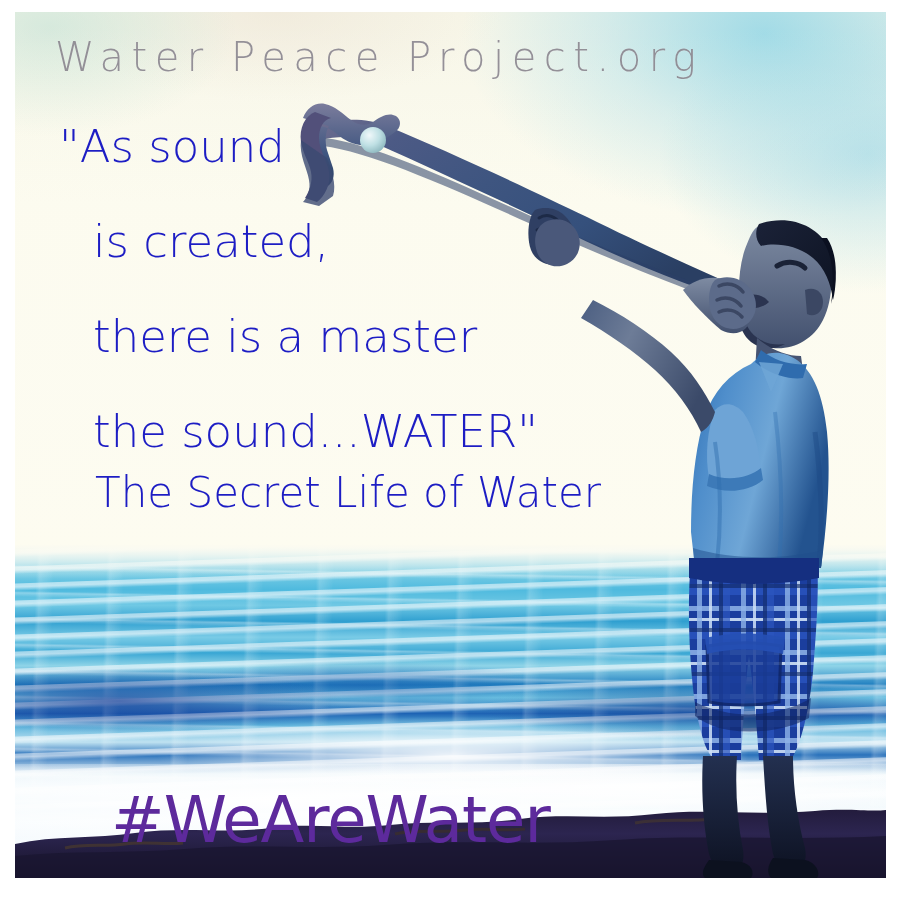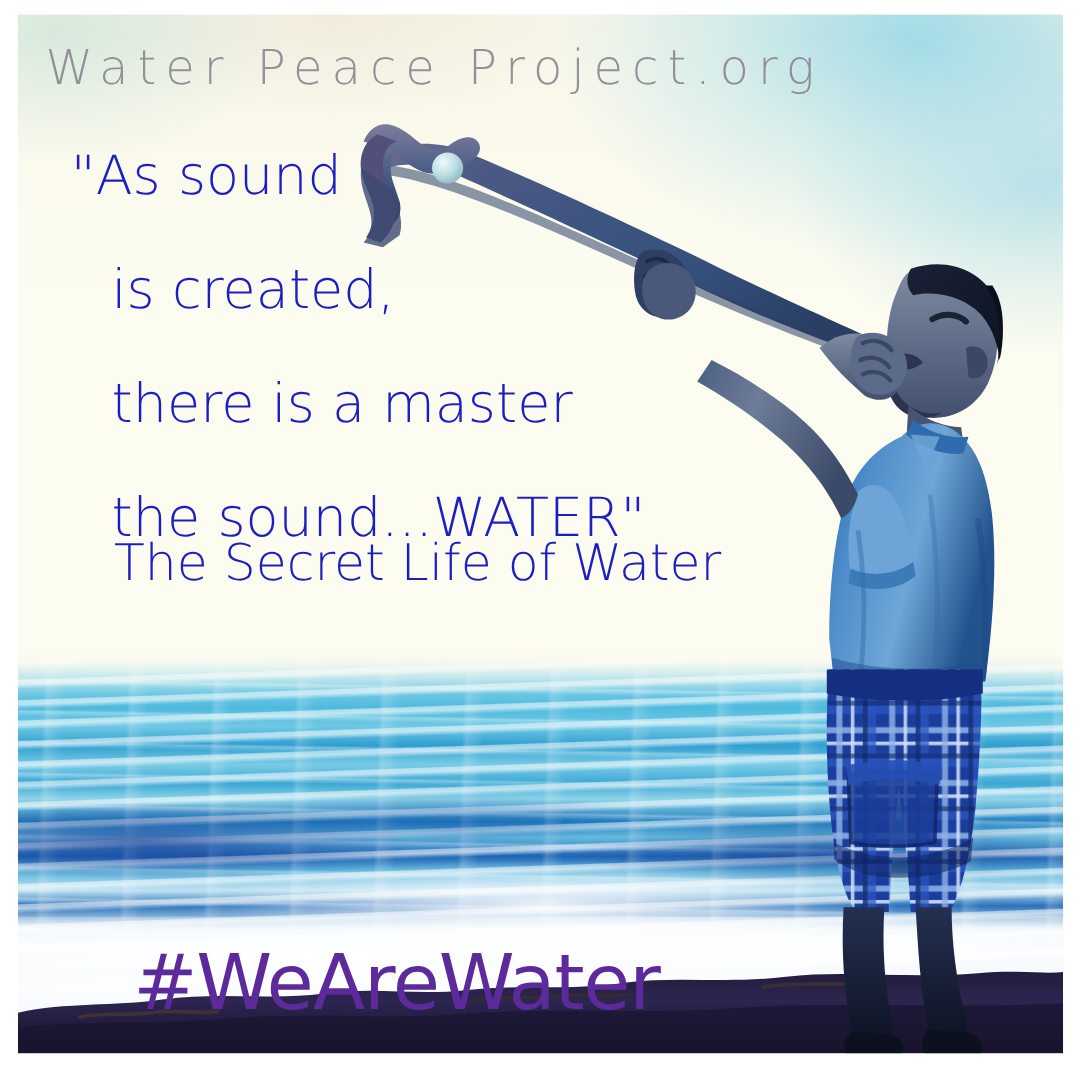--- a/index.html
+++ b/index.html
@@ -146,21 +146,21 @@
   .didge { position: absolute; left: 0; top: 0; width: 871px; height: 866px; pointer-events:none; }
   .didge svg { display:block; width:100%; height:100%; }
 
   
   .man { position: absolute; left: 0; top: 0; width: 871px; height: 866px; pointer-events:none; }
   .man svg { display:block; width:100%; height:100%; }
 
   
   .site-title {
     position: absolute;
-    left: 23px;
+    left: 40px;
     top: 22px;
     font-family: "DejaVu Sans", sans-serif;
     font-size: 40px;
     font-weight: 300;
     letter-spacing: 7.5px;
     color: rgba(122,118,128,0.80);
     white-space: nowrap;
     text-shadow: 0 0 1px rgba(255,255,255,0.6);
   }
 
@@ -183,21 +183,21 @@
     left: 44px;
     top: 428px;
     color: #1d1dc4;
     font-family: "DejaVu Sans", sans-serif;
     font-weight: 300;
     font-size: 42px;
     line-height: 58px;
     white-space: nowrap;
   }
   .attrib-block .ln { display: block; }
-  .attrib-block .ln.indent { padding-left: 36px; }
+  .attrib-block .ln.indent { padding-left: 36px; margin-top: 24px; }
 
   .hashtag {
     position: absolute;
     left: 96px;
     top: 776px;
     font-family: "DejaVu Sans", sans-serif;
     font-weight: 400;
     font-size: 64px;
     line-height: 64px;
     letter-spacing: -1px;

